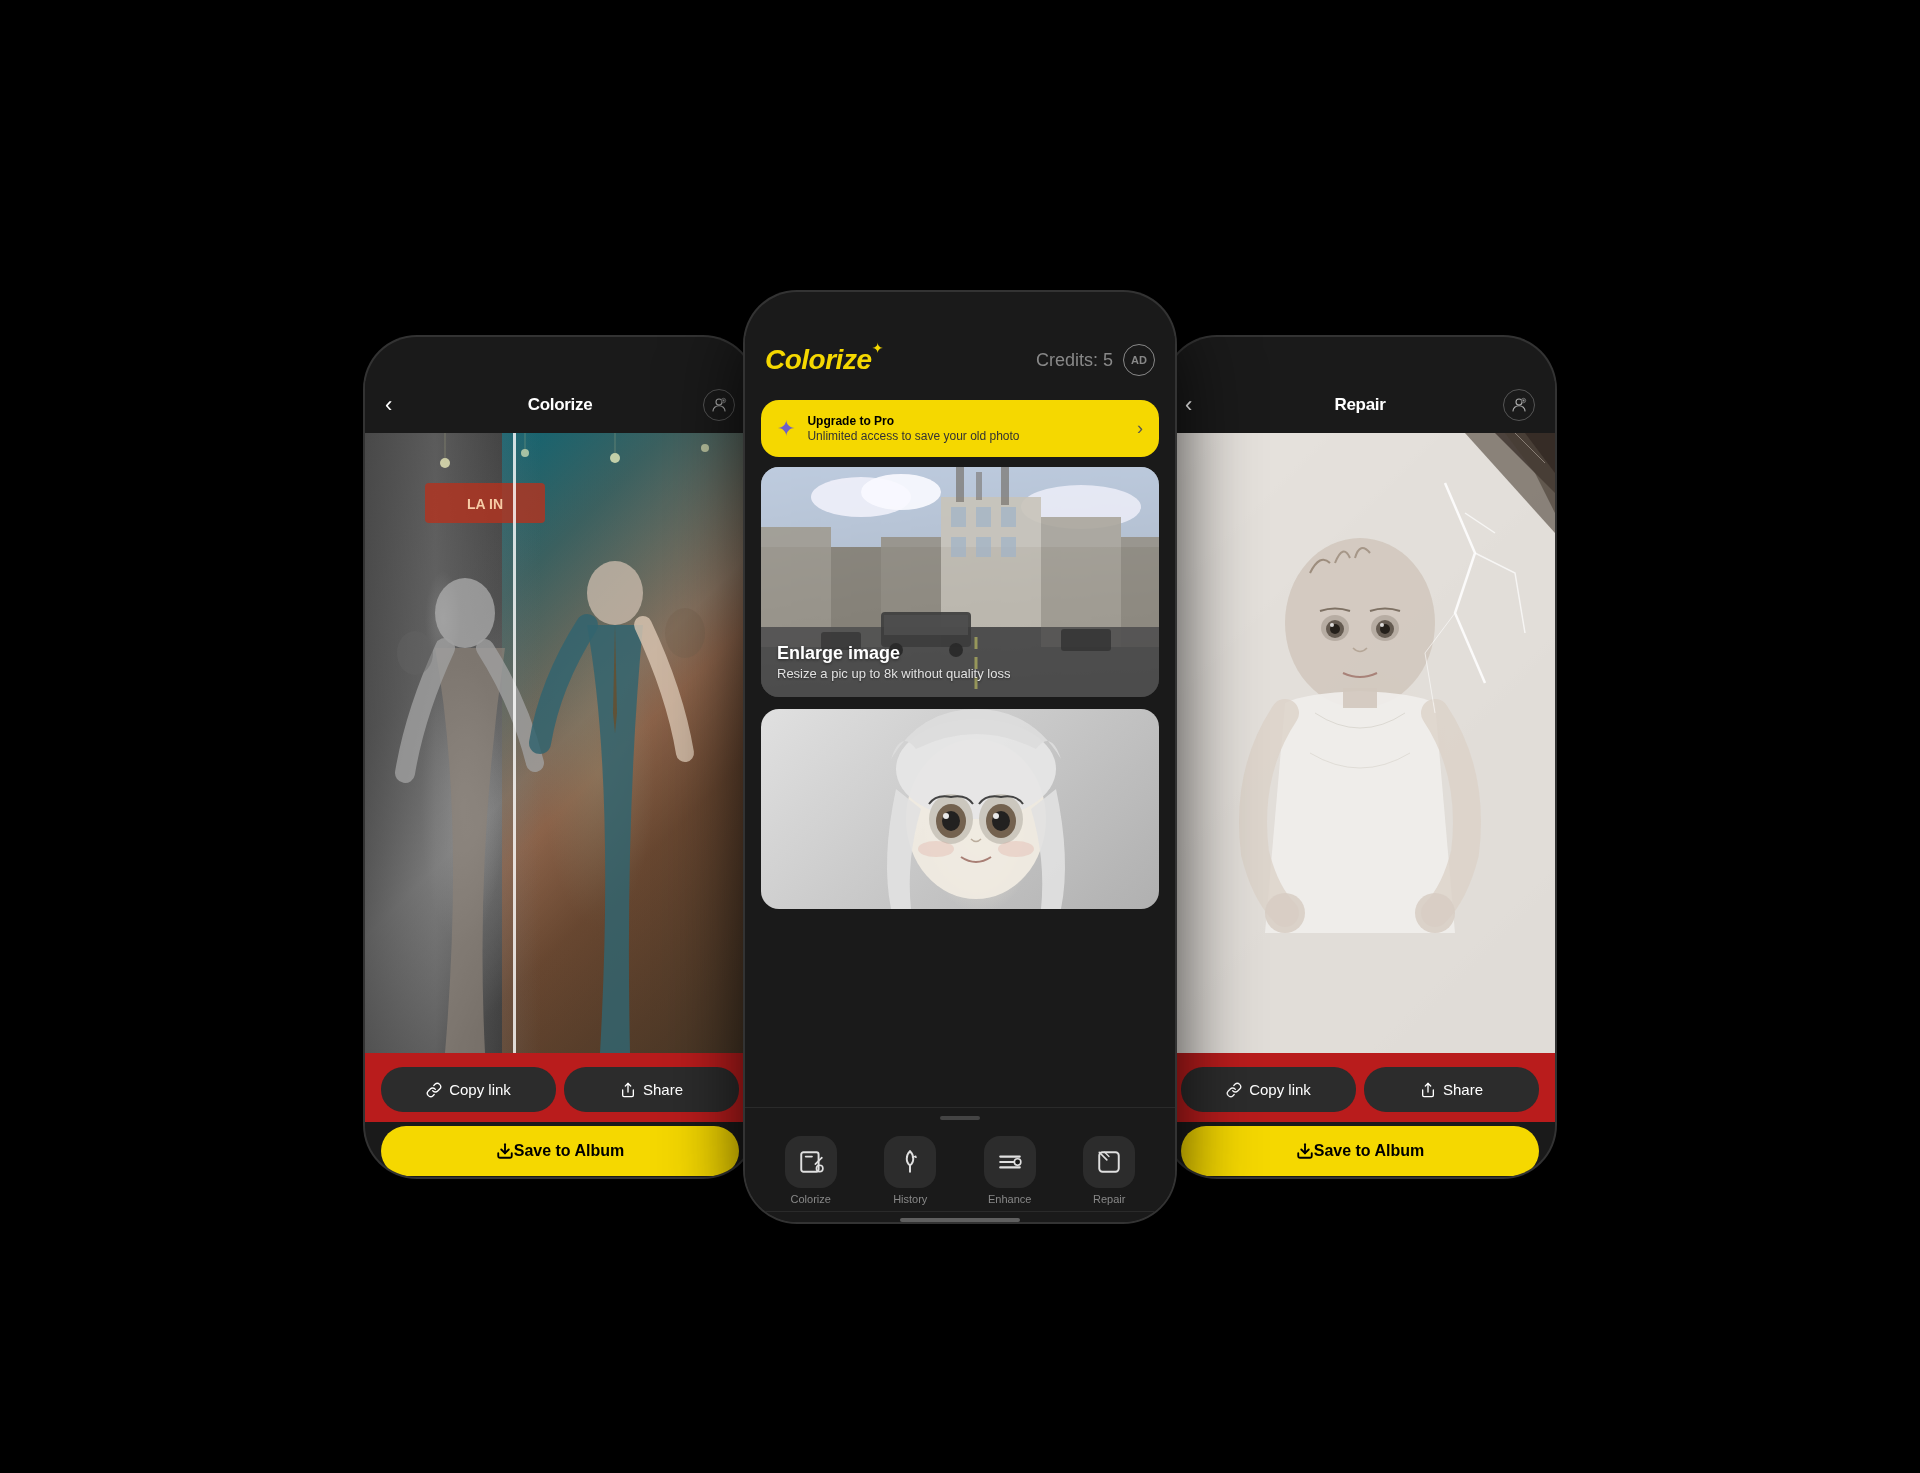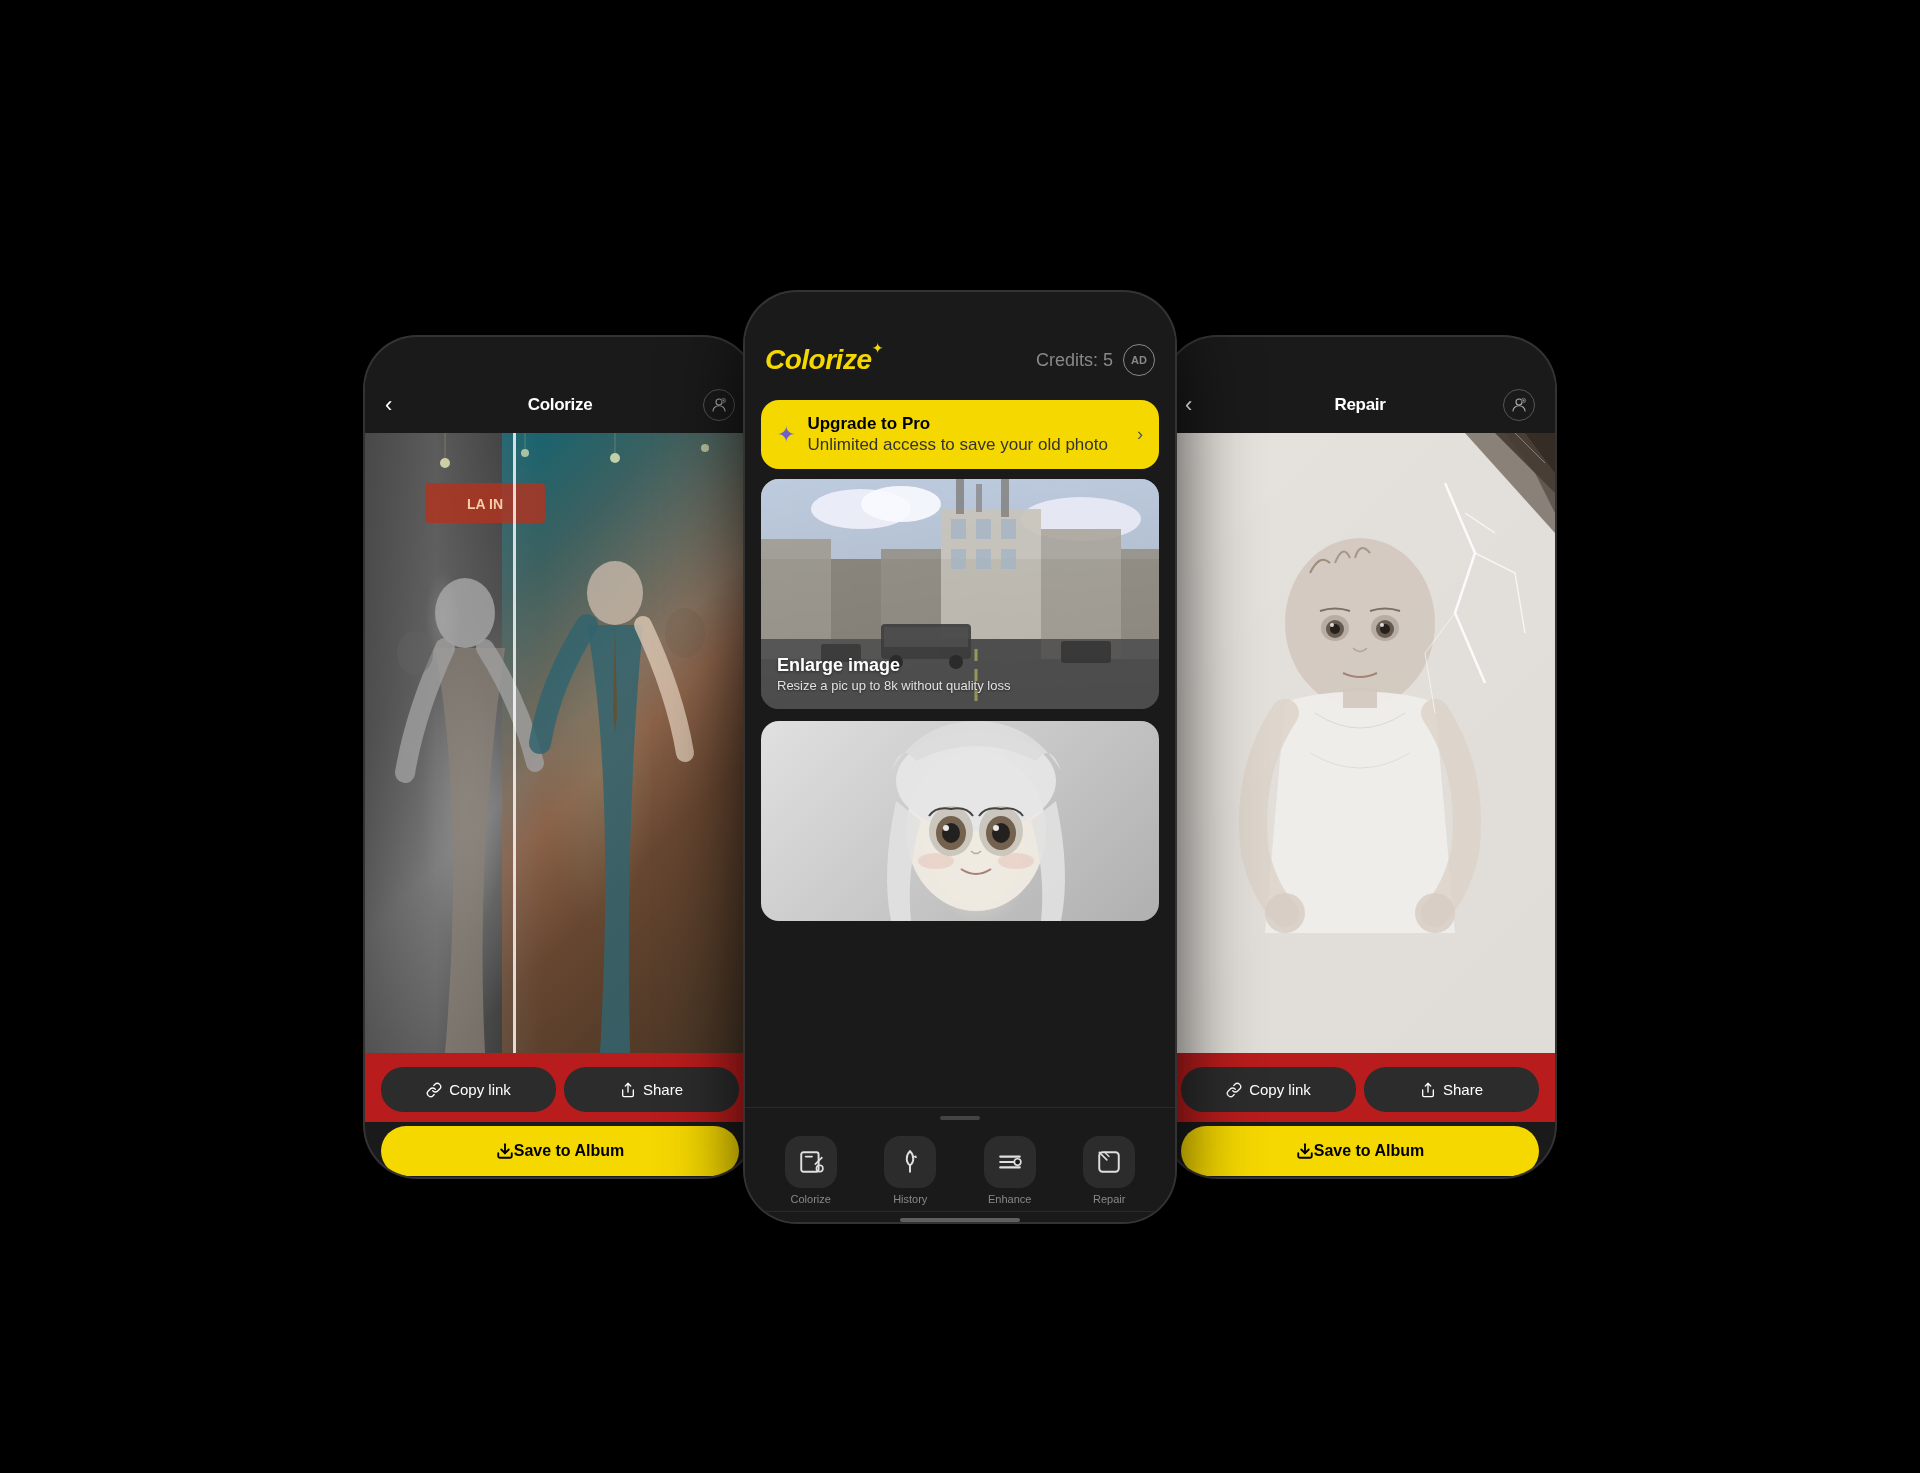--- a/index.html
+++ b/index.html
@@ -285,27 +285,27 @@
     .upgrade-icon {
       font-size: 22px;
       color: #7060c8;
     }
 
     .upgrade-text-wrap {
       flex: 1;
     }
 
     .upgrade-title {
-      font-size: 17px;
+      font-size: 12px;
       font-weight: 800;
       color: #000;
     }
 
     .upgrade-sub {
-      font-size: 17px;
+      font-size: 12px;
       color: #333;
       margin-top: 1px;
     }
 
     .upgrade-chevron {
       color: #555;
       font-size: 18px;
     }
 
     

